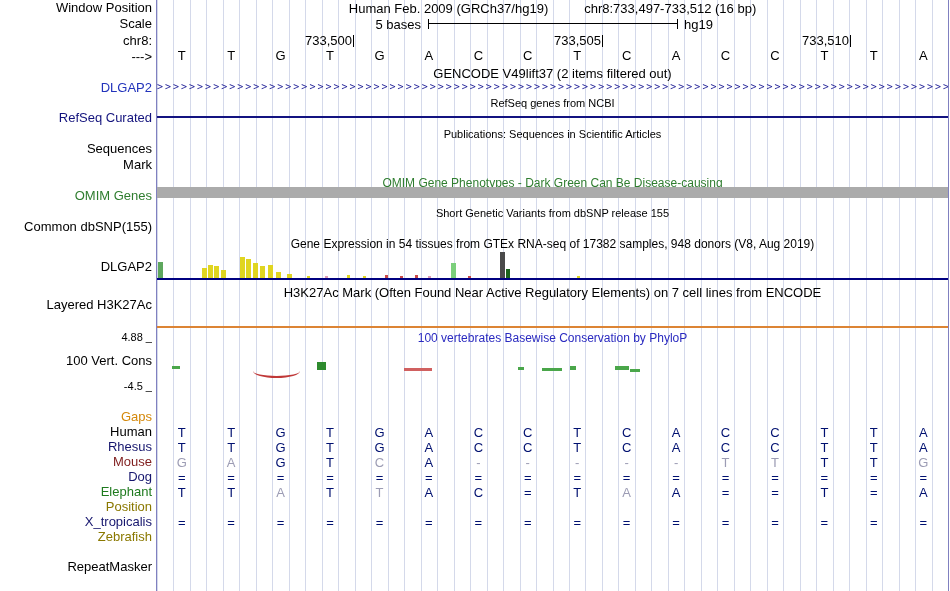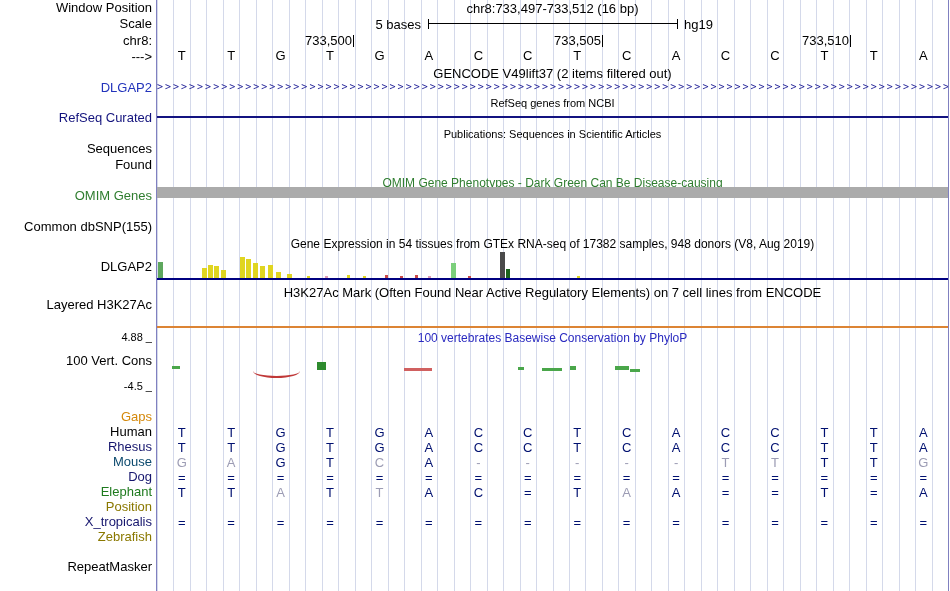--- a/index.html
+++ b/index.html
@@ -39,42 +39,43 @@
 <div class="page">
 
   <div class="sidebar">
     <div class="sb" style="top:1px">Window Position</div>
     <div class="sb" style="top:17px">Scale</div>
     <div class="sb" style="top:34px">chr8:</div>
     <div class="sb" style="top:50px">---&gt;</div>
     <div class="sb" style="top:81px;color:#2233bb">DLGAP2</div>
     <div class="sb" style="top:111px;color:#13137d">RefSeq Curated</div>
     <div class="sb" style="top:142px">Sequences</div>
-    <div class="sb" style="top:158px">Found</div>
+    <div class="sb" style="top:158px">Mark</div>
     <div class="sb" style="top:189px;color:#2f7d2f">OMIM Genes</div>
     <div class="sb" style="top:220px">Common dbSNP(155)</div>
     <div class="sb" style="top:260px">DLGAP2</div>
     <div class="sb" style="top:298px">Layered H3K27Ac</div>
     <div class="sb small" style="top:330px">4.88 _</div>
     <div class="sb" style="top:354px">100 Vert. Cons</div>
     <div class="sb small" style="top:379px">-4.5 _</div>
     <div class="sb" style="top:410px;color:#d4880a">Gaps</div>
     <div class="sb" style="top:560px">RepeatMasker</div>
   <div class="slabel" style="top: 425px; color: rgb(0, 0, 0);">Human</div>
       <div class="slabel" style="top: 440px; color: rgb(22, 22, 110);">Rhesus</div>
-      <div class="slabel" style="top: 455px; color: #0c4a6e;">Mouse</div>
+      <div class="slabel" style="top: 455px; color: #7f1d1d;">Mouse</div>
       <div class="slabel" style="top: 470px; color: rgb(22, 22, 110);">Dog</div>
       <div class="slabel" style="top: 485px; color: rgb(30, 122, 30);">Elephant</div>
       <div class="slabel" style="top: 500px; color: rgb(138, 120, 0);">Position</div>
       <div class="slabel" style="top: 515px; color: rgb(22, 22, 110);">X_tropicalis</div>
       <div class="slabel" style="top: 530px; color: rgb(138, 120, 0);">Zebrafish</div>
     </div>
 
   <div class="main">
     <div class="hdr">
+      <span>Human Feb. 2009 (GRCh37/hg19)</span>
       <span>chr8:733,497-733,512 (16 bp)</span>
     </div>
 
     <span class="fivebases">5 bases</span>
     <div class="ruler"></div>
     <span class="hg19">hg19</span>
 
     <div class="tickrow">
         <div class="ticklabel" style="left: 120px;">733,500</div>
         <div class="tickbar" style="left: 196px;"></div>
@@ -106,20 +107,21 @@
     <div class="garrows">&gt;&gt;&gt;&gt;&gt;&gt;&gt;&gt;&gt;&gt;&gt;&gt;&gt;&gt;&gt;&gt;&gt;&gt;&gt;&gt;&gt;&gt;&gt;&gt;&gt;&gt;&gt;&gt;&gt;&gt;&gt;&gt;&gt;&gt;&gt;&gt;&gt;&gt;&gt;&gt;&gt;&gt;&gt;&gt;&gt;&gt;&gt;&gt;&gt;&gt;&gt;&gt;&gt;&gt;&gt;&gt;&gt;&gt;&gt;&gt;&gt;&gt;&gt;&gt;&gt;&gt;&gt;&gt;&gt;&gt;&gt;&gt;&gt;&gt;&gt;&gt;&gt;&gt;&gt;&gt;&gt;&gt;&gt;&gt;&gt;&gt;&gt;&gt;&gt;&gt;&gt;&gt;&gt;&gt;&gt;&gt;&gt;&gt;&gt;&gt;&gt;&gt;&gt;&gt;&gt;&gt;&gt;&gt;&gt;&gt;&gt;&gt;&gt;&gt;&gt;&gt;&gt;&gt;&gt;&gt;&gt;&gt;&gt;&gt;&gt;&gt;&gt;&gt;&gt;&gt;&gt;&gt;&gt;&gt;&gt;&gt;&gt;&gt;&gt;&gt;</div>
 
     <div class="title" style="top:97px;font-size:11px">RefSeq genes from NCBI</div>
     <div class="refline"></div>
 
     <div class="title" style="top:176px;font-size:12px;color:#2f7d2f">OMIM Gene Phenotypes - Dark Green Can Be Disease-causing</div>
 
     <div class="title" style="top:128px;font-size:11px">Publications: Sequences in Scientific Articles</div>
     <div class="omimbar"></div>
 
+    <div class="title" style="top:207px;font-size:11px">Short Genetic Variants from dbSNP release 155</div>
 
     <div class="title" style="top:237px;font-size:12px">Gene Expression in 54 tissues from GTEx RNA-seq of 17382 samples, 948 donors (V8, Aug 2019)</div>
     <div class="gtrack">
         <div class="gbar" style="left: 1px; width: 5px; height: 16px; background: rgb(94, 167, 94);"></div>
         <div class="gbar" style="left: 45px; width: 5px; height: 10px; background: rgb(224, 213, 32);"></div>
         <div class="gbar" style="left: 51px; width: 5px; height: 13px; background: rgb(224, 213, 32);"></div>
         <div class="gbar" style="left: 57px; width: 5px; height: 12px; background: rgb(224, 213, 32);"></div>
         <div class="gbar" style="left: 64px; width: 5px; height: 8px; background: rgb(224, 213, 32);"></div>
         <div class="gbar" style="left: 83px; width: 5px; height: 21px; background: rgb(224, 213, 32);"></div>
         <div class="gbar" style="left: 89px; width: 5px; height: 19px; background: rgb(224, 213, 32);"></div>

